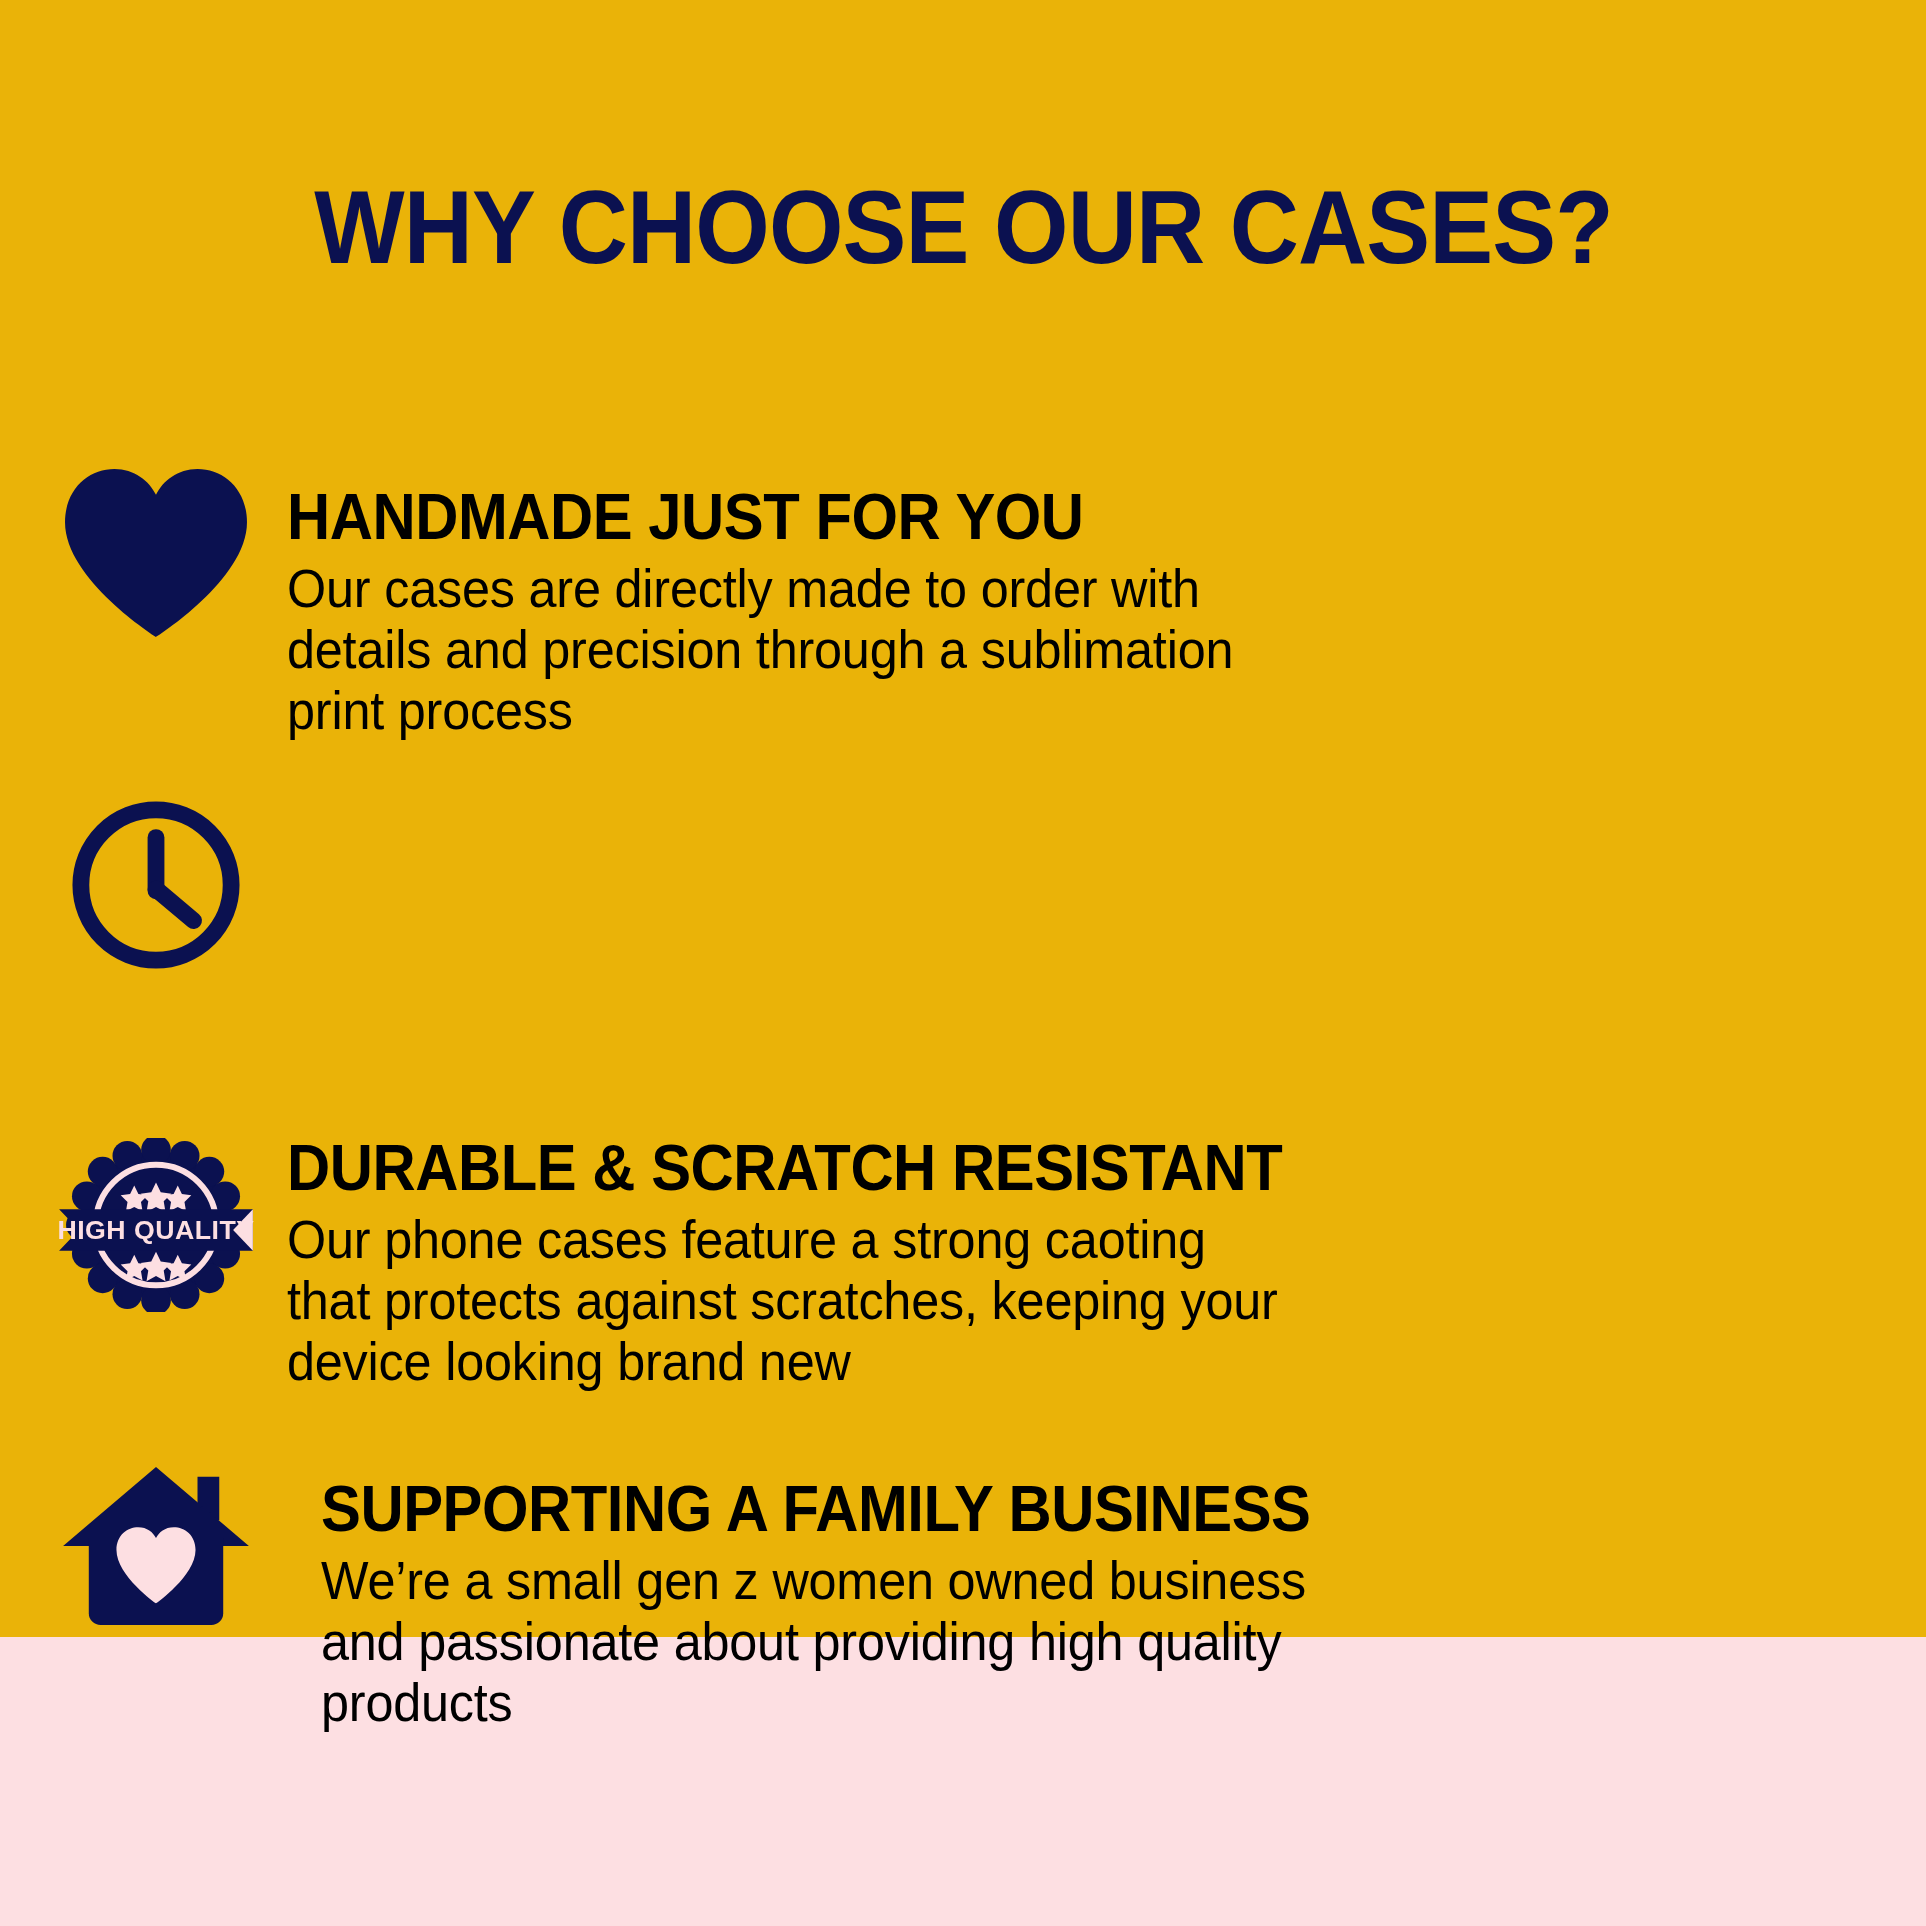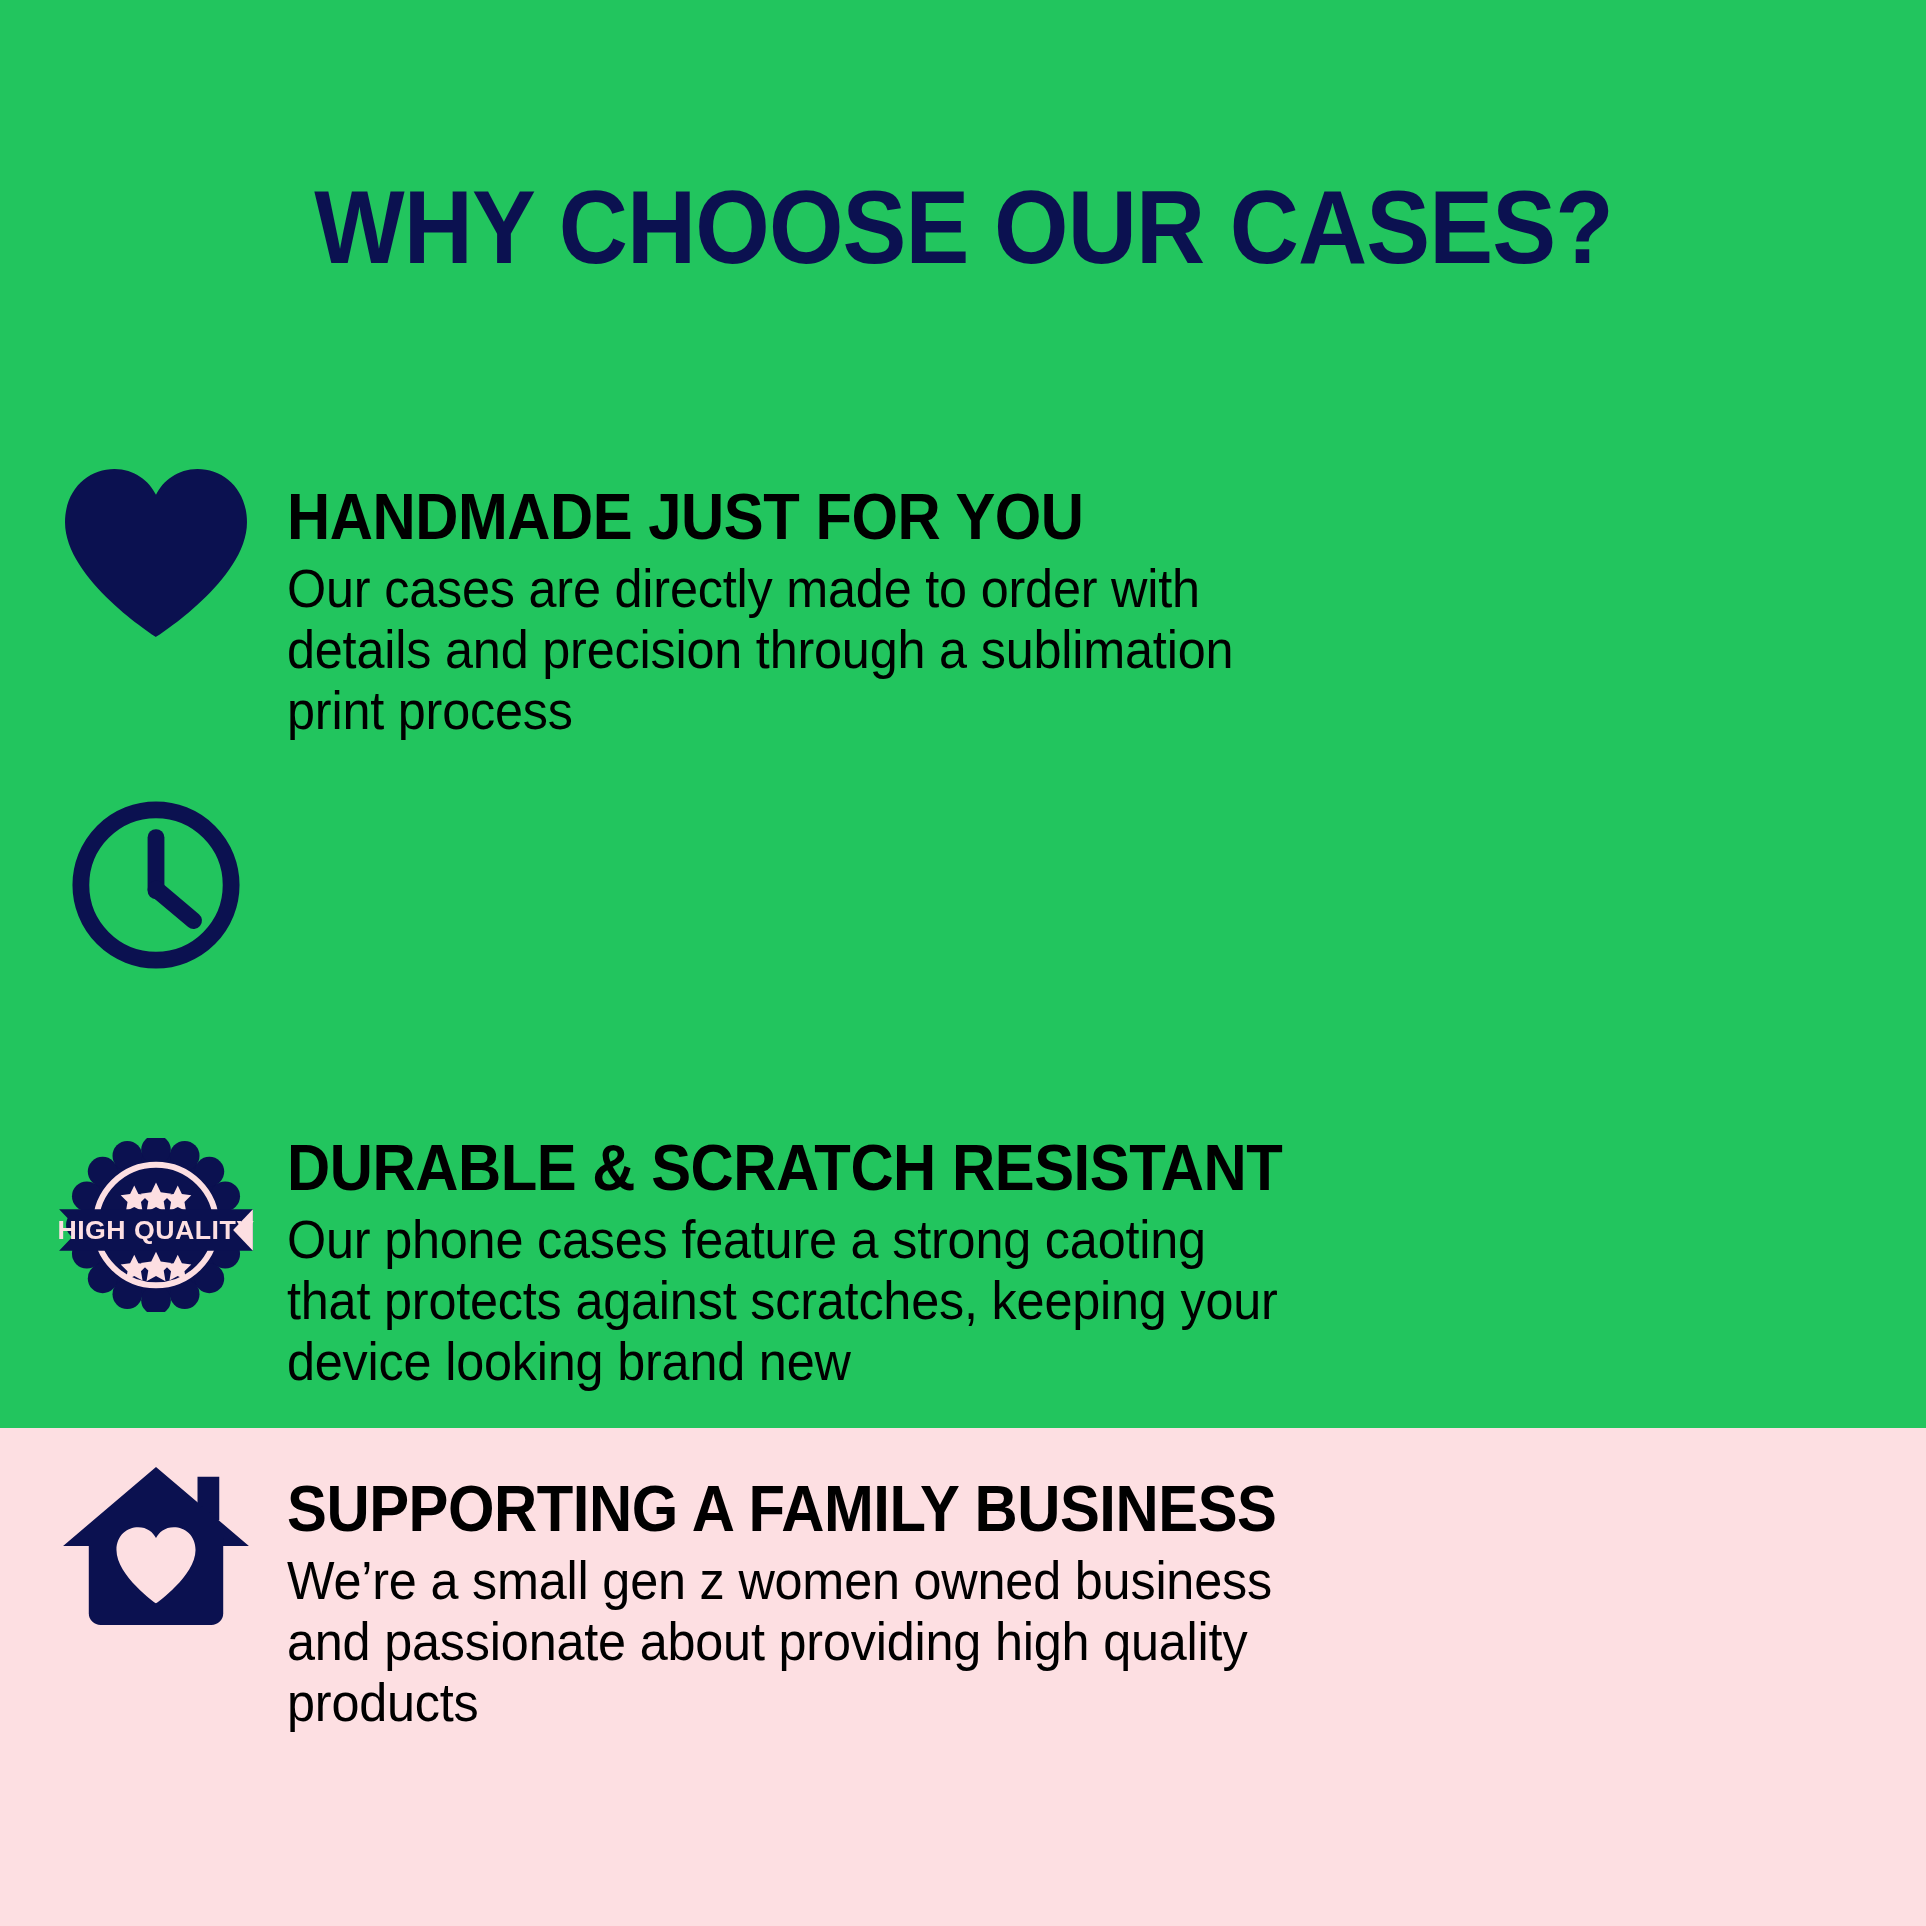--- a/index.html
+++ b/index.html
@@ -10,22 +10,22 @@
     width: 1927px;
     height: 1927px;
     background: #fddfe2;
     font-family: "Liberation Sans", sans-serif;
     overflow: hidden;
   }
 
   #page {
     position: relative;
     width: 1927px;
-    height: 1428px;
-    background: #22c55e;
+    height: 1637px;
+    background: #eab308;
     box-sizing: border-box;
   }
 
   
   #page-title {
     position: absolute;
     top: 176px;
     left: 0;
     width: 1927px;
     text-align: center;
@@ -88,21 +88,21 @@
     transform: scaleX(0.95);
     transform-origin: left top;
     margin: 0;
     max-width: 1069px;
   }
 
   
   #row-handmade   { top: 463px; }
   #row-madetolast { top: 792px; }
   #row-durable    { top: 1114px; }
-  #row-family     { top: 1455px; }
+  #row-family     { top: 1455px; gap: 34px; }
 
   
   #row-handmade   .feature-icon { padding-top: 2px; }
   #row-madetolast .feature-icon { padding-top: 6px; }
   #row-durable    .feature-icon { padding-top: 24px; }
   #row-family     .feature-icon { padding-top: 4px; }
 
   .icon-svg { display: block; }
 </style>
 </head>

